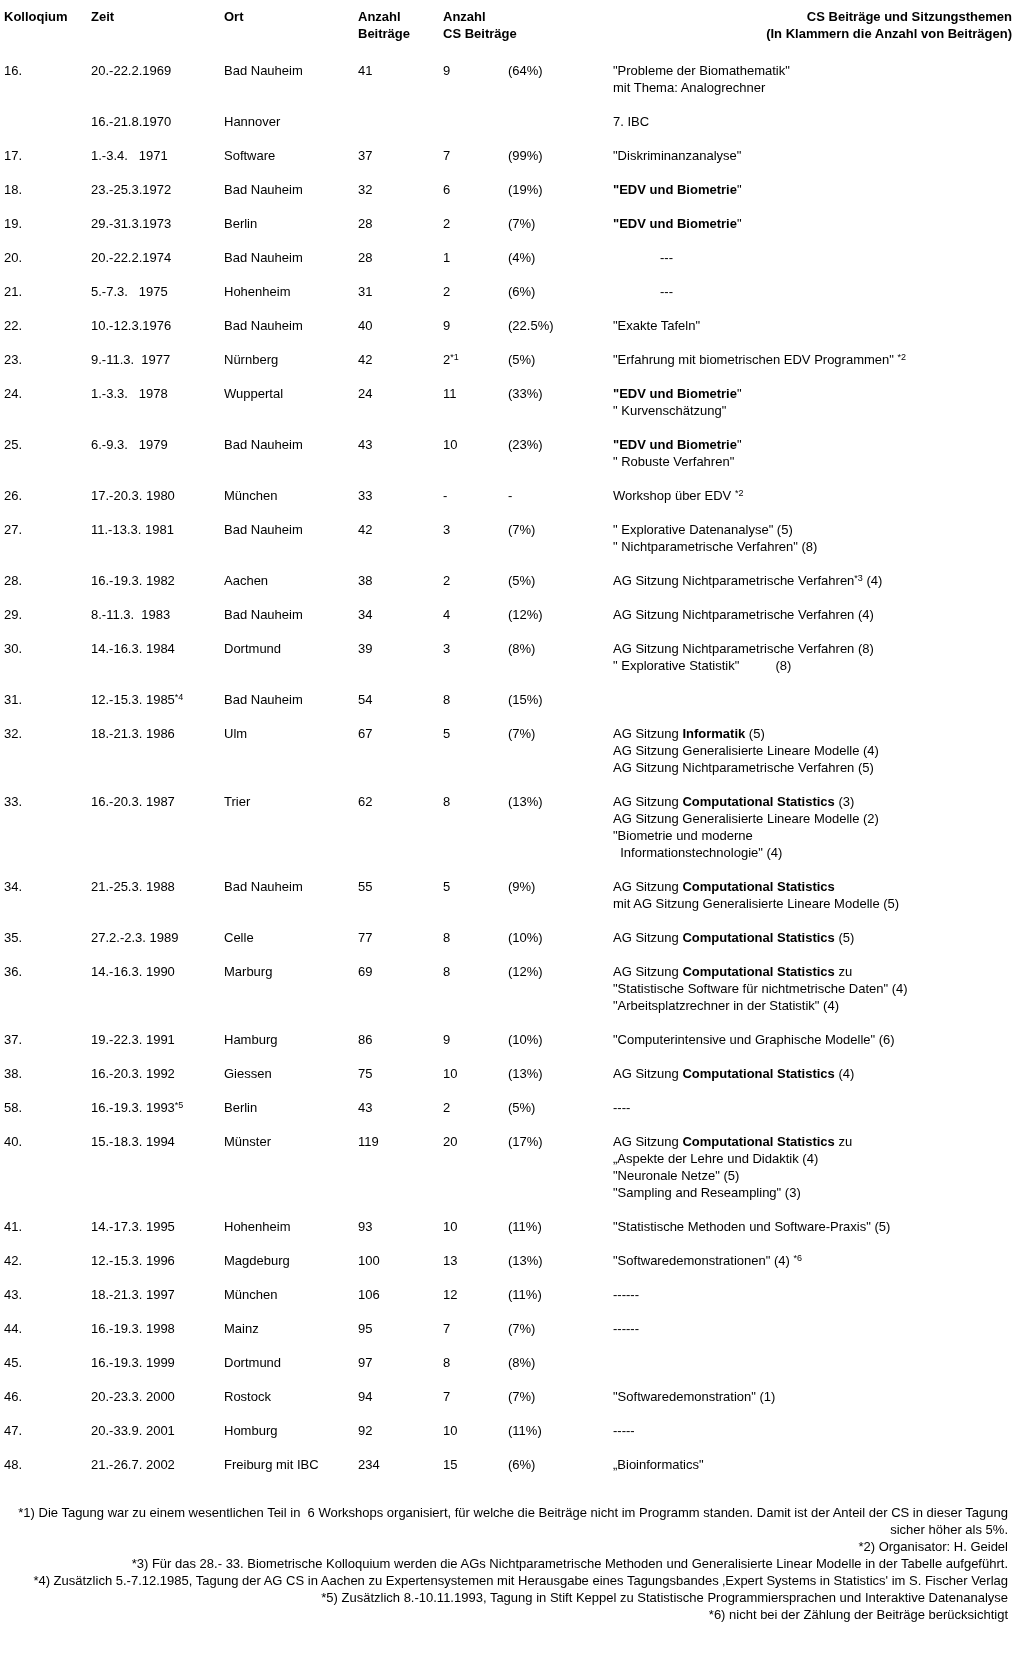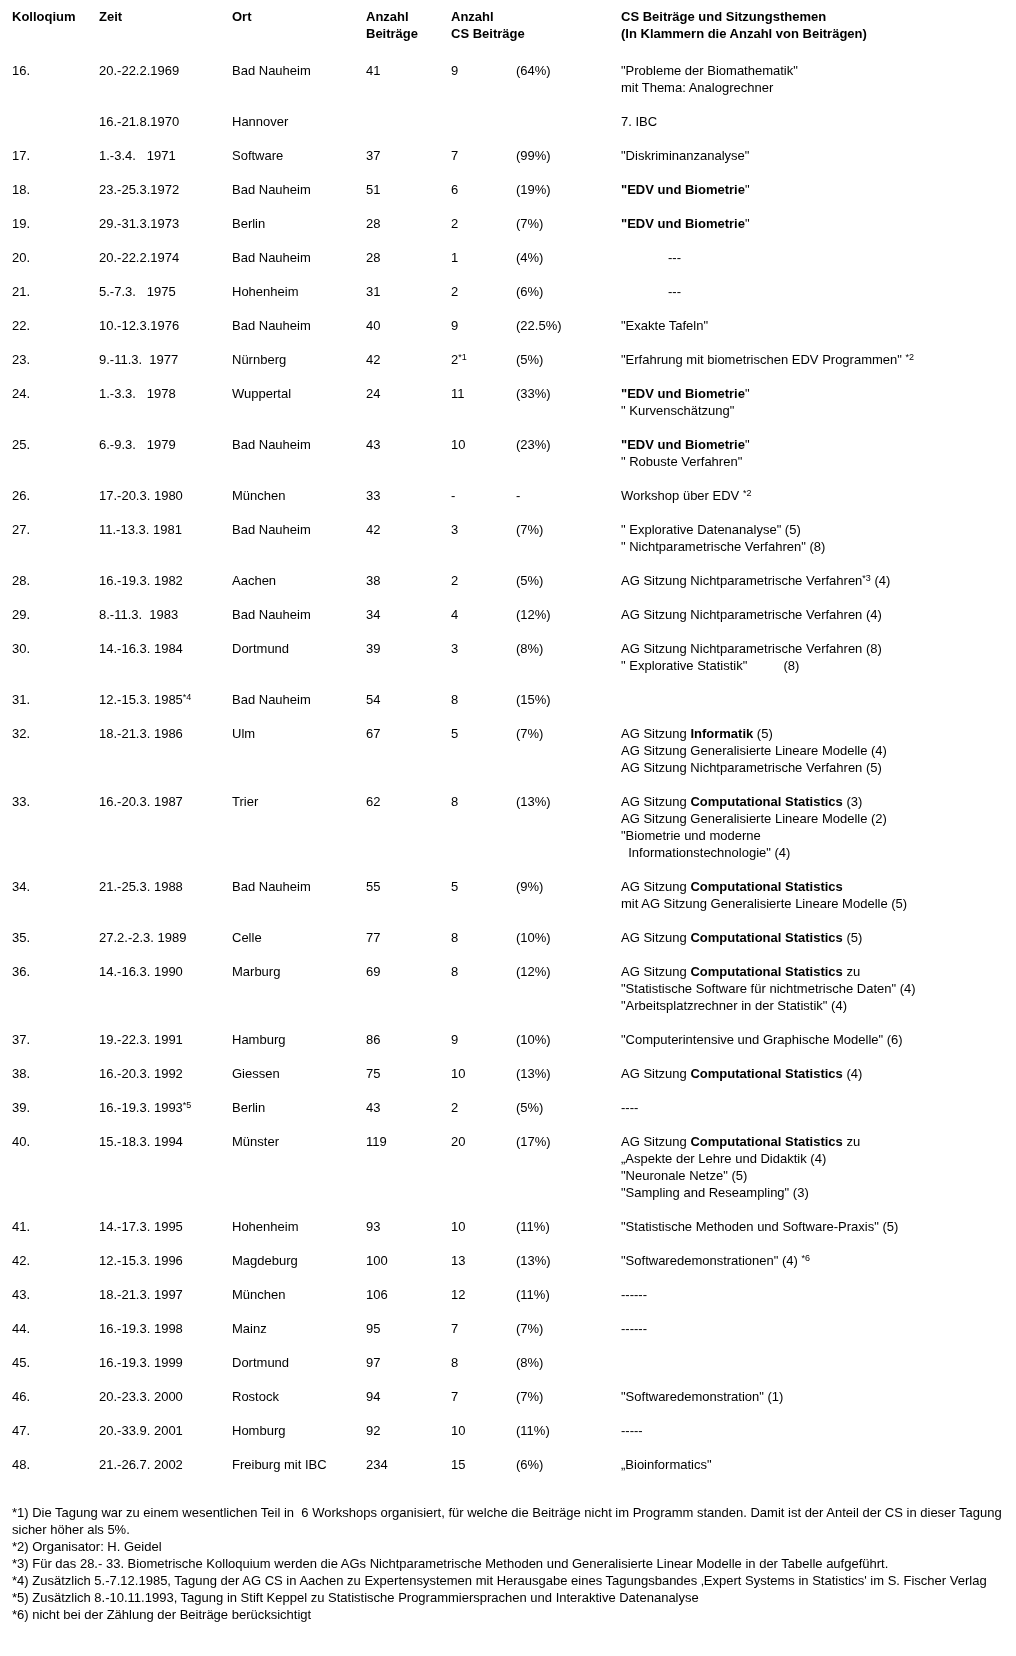--- a/index.html
+++ b/index.html
@@ -1,28 +1,28 @@
 <!DOCTYPE html>
 <html><head>
 <meta charset="utf-8">
 <style>
   html,body{margin:0;padding:0;background:#fff;color:#000;}
   body{width:1016px;font-family:"Liberation Sans",sans-serif;font-size:13px;line-height:17px;}
-  .page{padding:8px 4px 4px 12px;}
+  .page{padding:8px 4px 4px 4px;}
   .grid{display:grid;grid-template-columns:87px 133px 134px 85px 65px 105px 1fr;align-items:start;}
   .hdr{font-weight:bold;margin-bottom:20px;}
   .hdr .cell{white-space:pre-line;}
   .hdr-cs{grid-column:5 / 7;}
-  .hdr-themen{grid-column:7;}
+  .hdr-themen{grid-column:7;text-align:right;}
   .row{margin-bottom:17px;}
   .c{white-space:pre-wrap;}
   .b{font-weight:bold;}
   .sup{font-size:9px;vertical-align:top;position:relative;top:-2px;}
   .themen .line{white-space:pre-wrap;}
-  .footnotes{margin-top:31px;width:1004px;}
+  .footnotes{margin-top:31px;width:1004px;text-align:right;}
   .footnotes p{margin:0;white-space:pre-wrap;}
 </style>
 </head>
 <body>
 
 <div class="page">
 
   <div class="grid hdr">
     <div class="cell">Kolloqium</div>
     <div class="cell">Zeit</div>
@@ -60,21 +60,21 @@
       <div class="c ort">Software</div>
       <div class="c n">37</div>
       <div class="c cs"><span>7</span></div>
       <div class="c pct">(99%)</div>
       <div class="c themen"><div class="line"><span>"Diskriminanzanalyse"</span></div></div>
     </div>
       <div class="grid row">
       <div class="c nr">18.</div>
       <div class="c zeit"><span>23.-25.3.1972</span></div>
       <div class="c ort">Bad Nauheim</div>
-      <div class="c n">51</div>
+      <div class="c n">32</div>
       <div class="c cs"><span>6</span></div>
       <div class="c pct">(19%)</div>
       <div class="c themen"><div class="line"><span class="b">"EDV und Biometrie</span><span>"</span></div></div>
     </div>
       <div class="grid row">
       <div class="c nr">19.</div>
       <div class="c zeit"><span>29.-31.3.1973</span></div>
       <div class="c ort">Berlin</div>
       <div class="c n">28</div>
       <div class="c cs"><span>2</span></div>
@@ -245,21 +245,21 @@
       <div class="grid row">
       <div class="c nr">38.</div>
       <div class="c zeit"><span>16.-20.3. 1992</span></div>
       <div class="c ort">Giessen</div>
       <div class="c n">75</div>
       <div class="c cs"><span>10</span></div>
       <div class="c pct">(13%)</div>
       <div class="c themen"><div class="line"><span>AG Sitzung </span><span class="b">Computational Statistics</span><span> (4)</span></div></div>
     </div>
       <div class="grid row">
-      <div class="c nr">39.</div>
+      <div class="c nr">58.</div>
       <div class="c zeit"><span>16.-19.3. 1993</span><span class="sup">*5</span></div>
       <div class="c ort">Berlin</div>
       <div class="c n">43</div>
       <div class="c cs"><span>2</span></div>
       <div class="c pct">(5%)</div>
       <div class="c themen"><div class="line"><span>----</span></div></div>
     </div>
       <div class="grid row">
       <div class="c nr">40.</div>
       <div class="c zeit"><span>15.-18.3. 1994</span></div>

